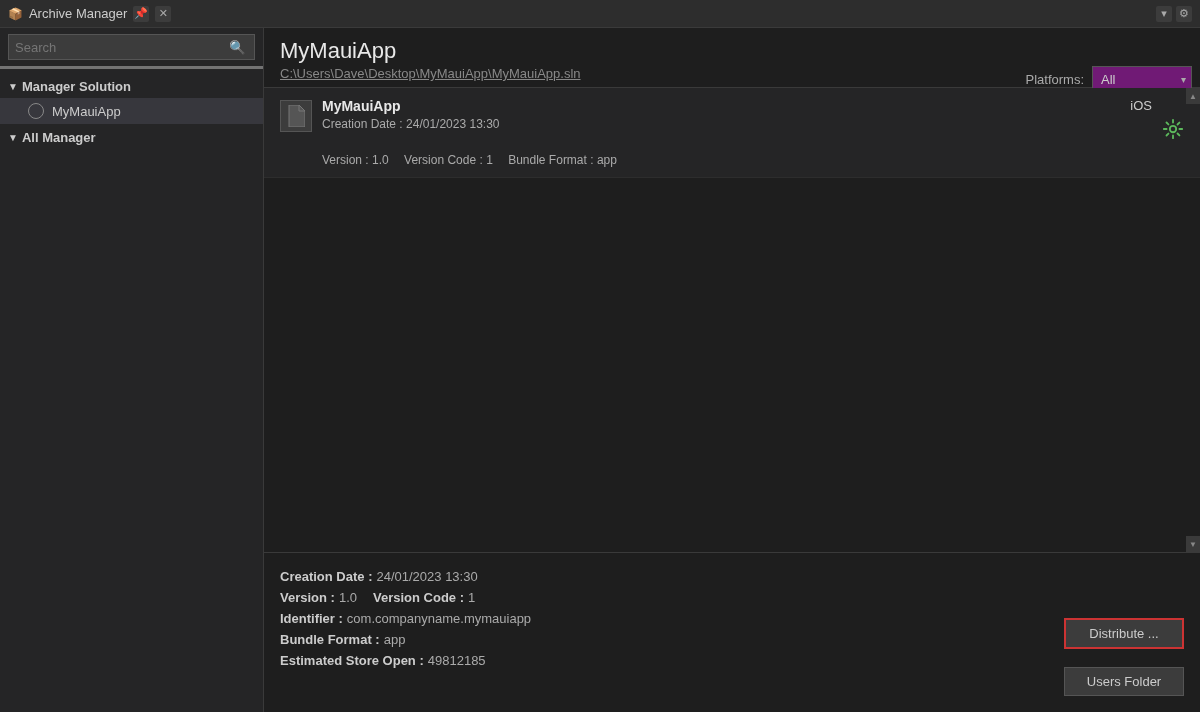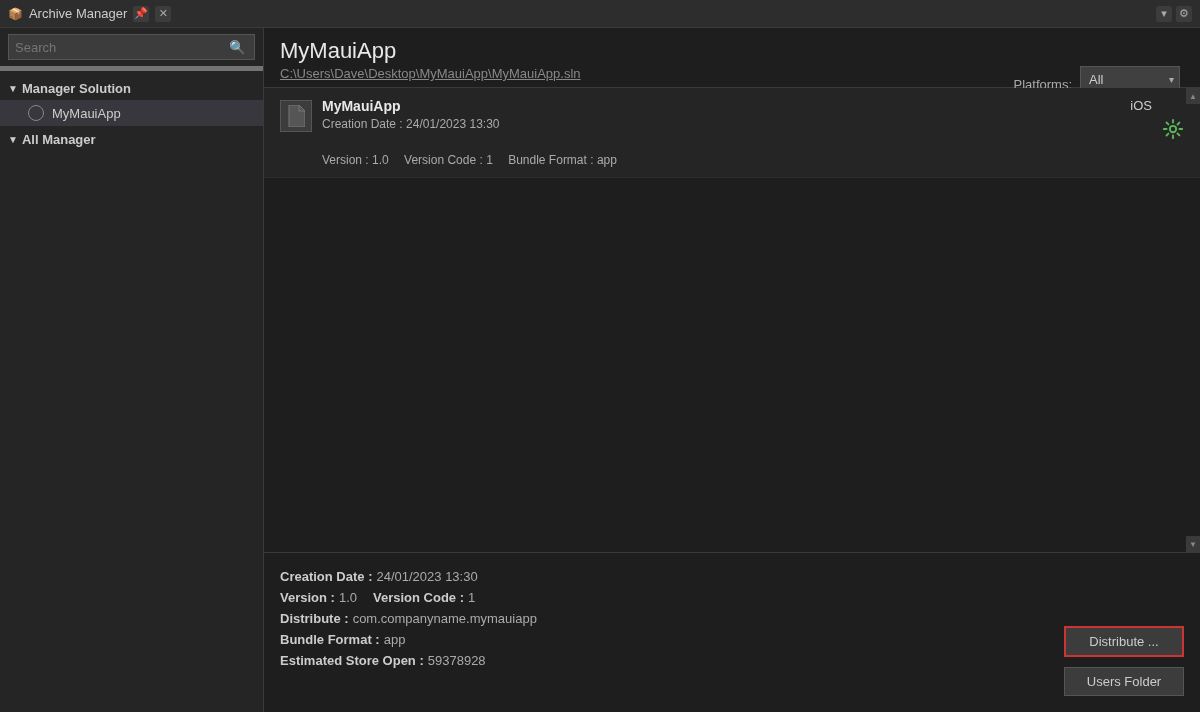--- a/index.html
+++ b/index.html
@@ -64,21 +64,21 @@
       background: #252526;
       border-right: 1px solid #3a3a3a;
       display: flex;
       flex-direction: column;
       overflow: hidden;
     }
 
     
     #search-container {
       padding: 6px 8px;
-      border-bottom: 5px solid #737373;
+      border-bottom: 3px solid #737373;
       display: flex;
       align-items: center;
     }
     #search-input-wrapper {
       display: flex;
       align-items: center;
       background: #3c3c3c;
       border: 1px solid #555;
       width: 100%;
       height: 26px;
@@ -261,21 +261,21 @@
     }
     .detail-value {
       color: #aaaaaa;
     }
     #detail-actions {
       position: absolute;
       right: 16px;
       bottom: 16px;
       display: flex;
       flex-direction: column;
-      gap: 10px;
+      gap: 18px;
     }
     .action-btn {
       background: #3c3c3c;
       border: 1px solid #555;
       color: #cccccc;
       font-size: 13px;
       padding: 6px 20px;
       cursor: pointer;
       min-width: 120px;
       text-align: center;
@@ -283,31 +283,31 @@
     .action-btn.primary {
       background: #3c3c3c;
       border: 2px solid #cc3333;
       color: #cccccc;
     }
 
     
     #platforms-wrapper {
       position: absolute;
       top: 38px;
-      right: 20px;
-      display: flex;
-      align-items: flex-end;
+      right: 8px;
+      display: flex;
+      align-items: center;
       gap: 8px;
     }
     #platforms-select-wrapper {
       position: relative;
       display: inline-block;
     }
     #platforms-select {
-      background: #404040;
+      background: #701a75;
       border: 1px solid #555;
       color: #cccccc;
       font-size: 13px;
       padding: 2px 24px 2px 8px;
       height: 26px;
       appearance: none;
       -webkit-appearance: none;
       cursor: pointer;
       min-width: 100px;
       outline: none;
@@ -470,30 +470,30 @@
         <span class="detail-label">Creation Date :</span>
         <span class="detail-value">24/01/2023 13:30</span>
       </div>
       <div class="detail-row">
         <span class="detail-label">Version :</span>
         <span class="detail-value">1.0</span>
         <span class="detail-label" style="margin-left:16px;">Version Code :</span>
         <span class="detail-value">1</span>
       </div>
       <div class="detail-row">
-        <span class="detail-label">Distribute :</span>
+        <span class="detail-label">Identifier :</span>
         <span class="detail-value">com.companyname.mymauiapp</span>
       </div>
       <div class="detail-row">
         <span class="detail-label">Bundle Format :</span>
         <span class="detail-value">app</span>
       </div>
       <div class="detail-row">
         <span class="detail-label">Estimated Store Open :</span>
-        <span class="detail-value">59378928</span>
+        <span class="detail-value">49812185</span>
       </div>
 
       <div id="detail-actions">
         <button class="action-btn primary">Distribute ...</button>
         <button class="action-btn">Users Folder</button>
       </div>
     </div>
 
   </div>
 </div>

